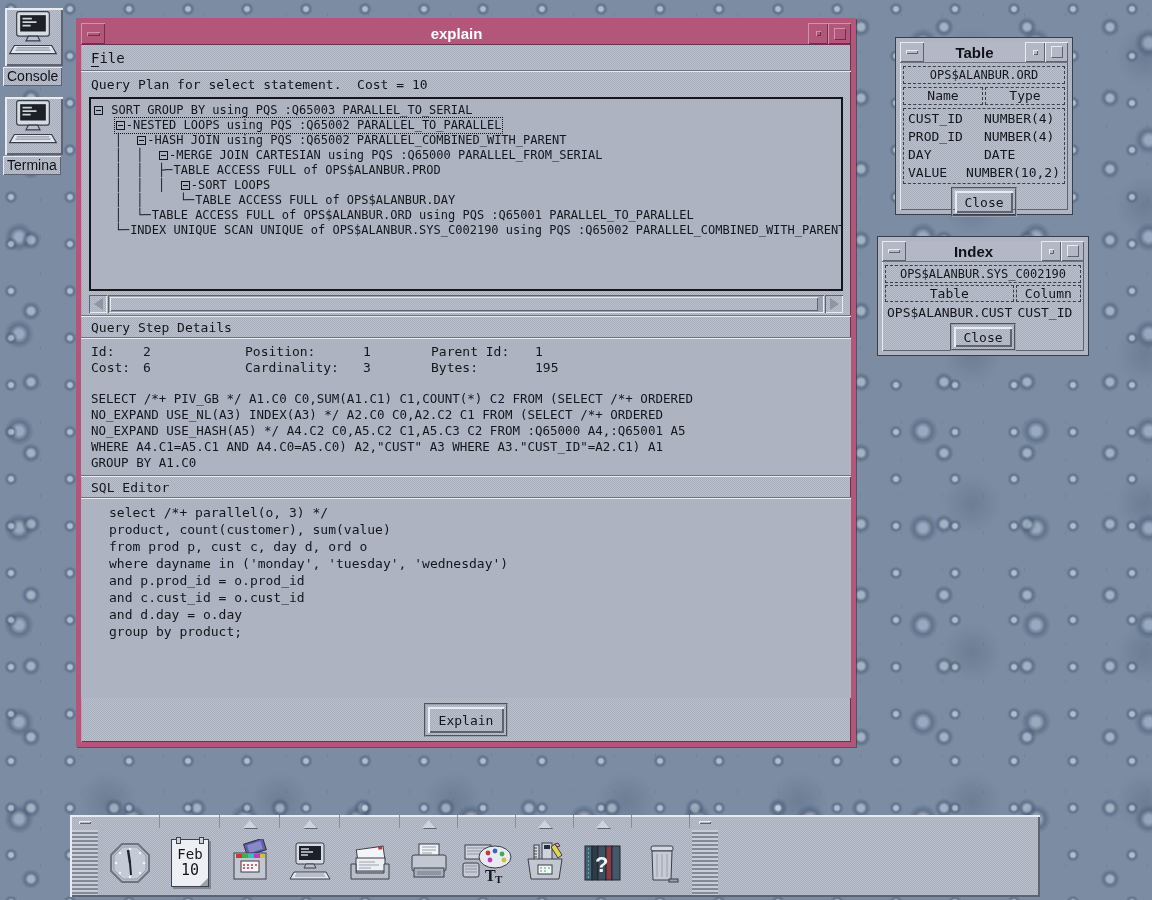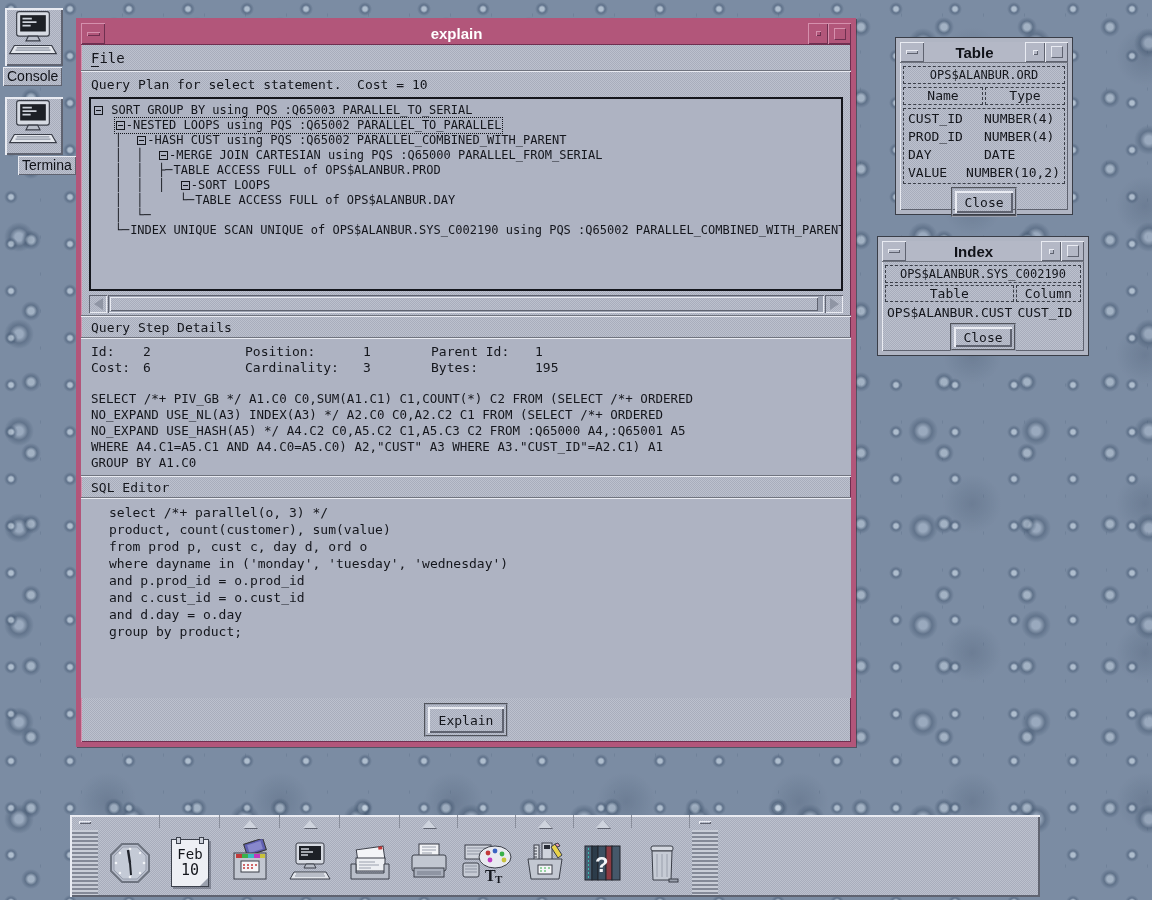--- a/index.html
+++ b/index.html
@@ -180,21 +180,21 @@
       <svg width="56" height="54" viewBox="0 0 48 46">
         <rect x="10" y="3" width="28" height="21" rx="2" fill="#d7dbe3" stroke="#3a3e48"></rect>
         <rect x="13" y="6" width="22" height="14" fill="#1d2026"></rect>
         <path stroke="#cfd3dc" stroke-width="1.4" d="M15 9h8M15 12h12M15 15h7"></path>
         <path d="M20 24h8l2 4H18z" fill="#b9bec9" stroke="#3a3e48"></path>
         <path d="M8 32h32l4 7H4z" fill="#e3e6ec" stroke="#3a3e48"></path>
         <path stroke="#8f95a3" d="M10 34h28M9 36h30"></path>
       </svg>
     </span>
   </div>
-  <div class="desk-label chrome up1" style="left:18px; top:156px;">Termina</div>
+  <div class="desk-label chrome up1" style="left:3px; top:156px;">Termina</div>
 
   <div class="window win-explain chrome">
     <div class="titlebar">
       <div class="tb-btn tb-menu">
           <div class="dash"></div>
         </div>
       <div class="tb-title">explain</div>
       <div class="tb-btn tb-min">
           <div class="dot"></div>
         </div>
@@ -206,26 +206,26 @@
       <div class="menubar">
         <span class="menu-item"><span class="mn">F</span><span>ile</span></span>
       </div>
       <div class="sep"></div>
 
       <div class="plan-header">Query Plan for select statement.  Cost = 10</div>
 
       <div class="tree-panel solid">
         <div class="tl"><span class="tp"></span><span class="node"><span class="ebox"></span><span> SORT GROUP BY using PQS :Q65003 PARALLEL_TO_SERIAL</span></span></div>
         <div class="tl"><span class="tp">   </span><span class="node sel"><span class="ebox"></span><span>-NESTED LOOPS using PQS :Q65002 PARALLEL_TO_PARALLEL</span></span></div>
-        <div class="tl"><span class="tp">   │  </span><span class="node"><span class="ebox"></span><span>-HASH CUST using PQS :Q65002 PARALLEL_COMBINED_WITH_PARENT</span></span></div>
+        <div class="tl"><span class="tp">   │  </span><span class="node"><span class="ebox"></span><span>-HASH JOIN using PQS :Q65002 PARALLEL_COMBINED_WITH_PARENT</span></span></div>
         <div class="tl"><span class="tp">   │  │  </span><span class="node"><span class="ebox"></span><span>-MERGE JOIN CARTESIAN using PQS :Q65000 PARALLEL_FROM_SERIAL</span></span></div>
         <div class="tl"><span class="tp">   │  │  ├─</span><span class="node"><span>TABLE ACCESS FULL of OPS$ALANBUR.PROD</span></span></div>
         <div class="tl"><span class="tp">   │  │  │  </span><span class="node"><span class="ebox"></span><span>-SORT LOOPS</span></span></div>
         <div class="tl"><span class="tp">   │  │     └─</span><span class="node"><span>TABLE ACCESS FULL of OPS$ALANBUR.DAY</span></span></div>
-        <div class="tl"><span class="tp">   │  └─</span></div>
+        <div class="tl"><span class="tp">   │  └─</span><span class="node"><span>TABLE ACCESS FULL of OPS$ALANBUR.ORD using PQS :Q65001 PARALLEL_TO_PARALLEL</span></span></div>
         <div class="tl"><span class="tp">   └─</span><span class="node"><span>INDEX UNIQUE SCAN UNIQUE of OPS$ALANBUR.SYS_C002190 using PQS :Q65002 PARALLEL_COMBINED_WITH_PARENT</span></span></div>
       </div>
 
       <div class="hscroll">
         <div class="hs-arrow dn1 chrome">
             <span class="tri-l"></span>
           </div>
         <div class="hs-trough dn1">
             <div class="hs-thumb chrome up1"></div>
           </div>

